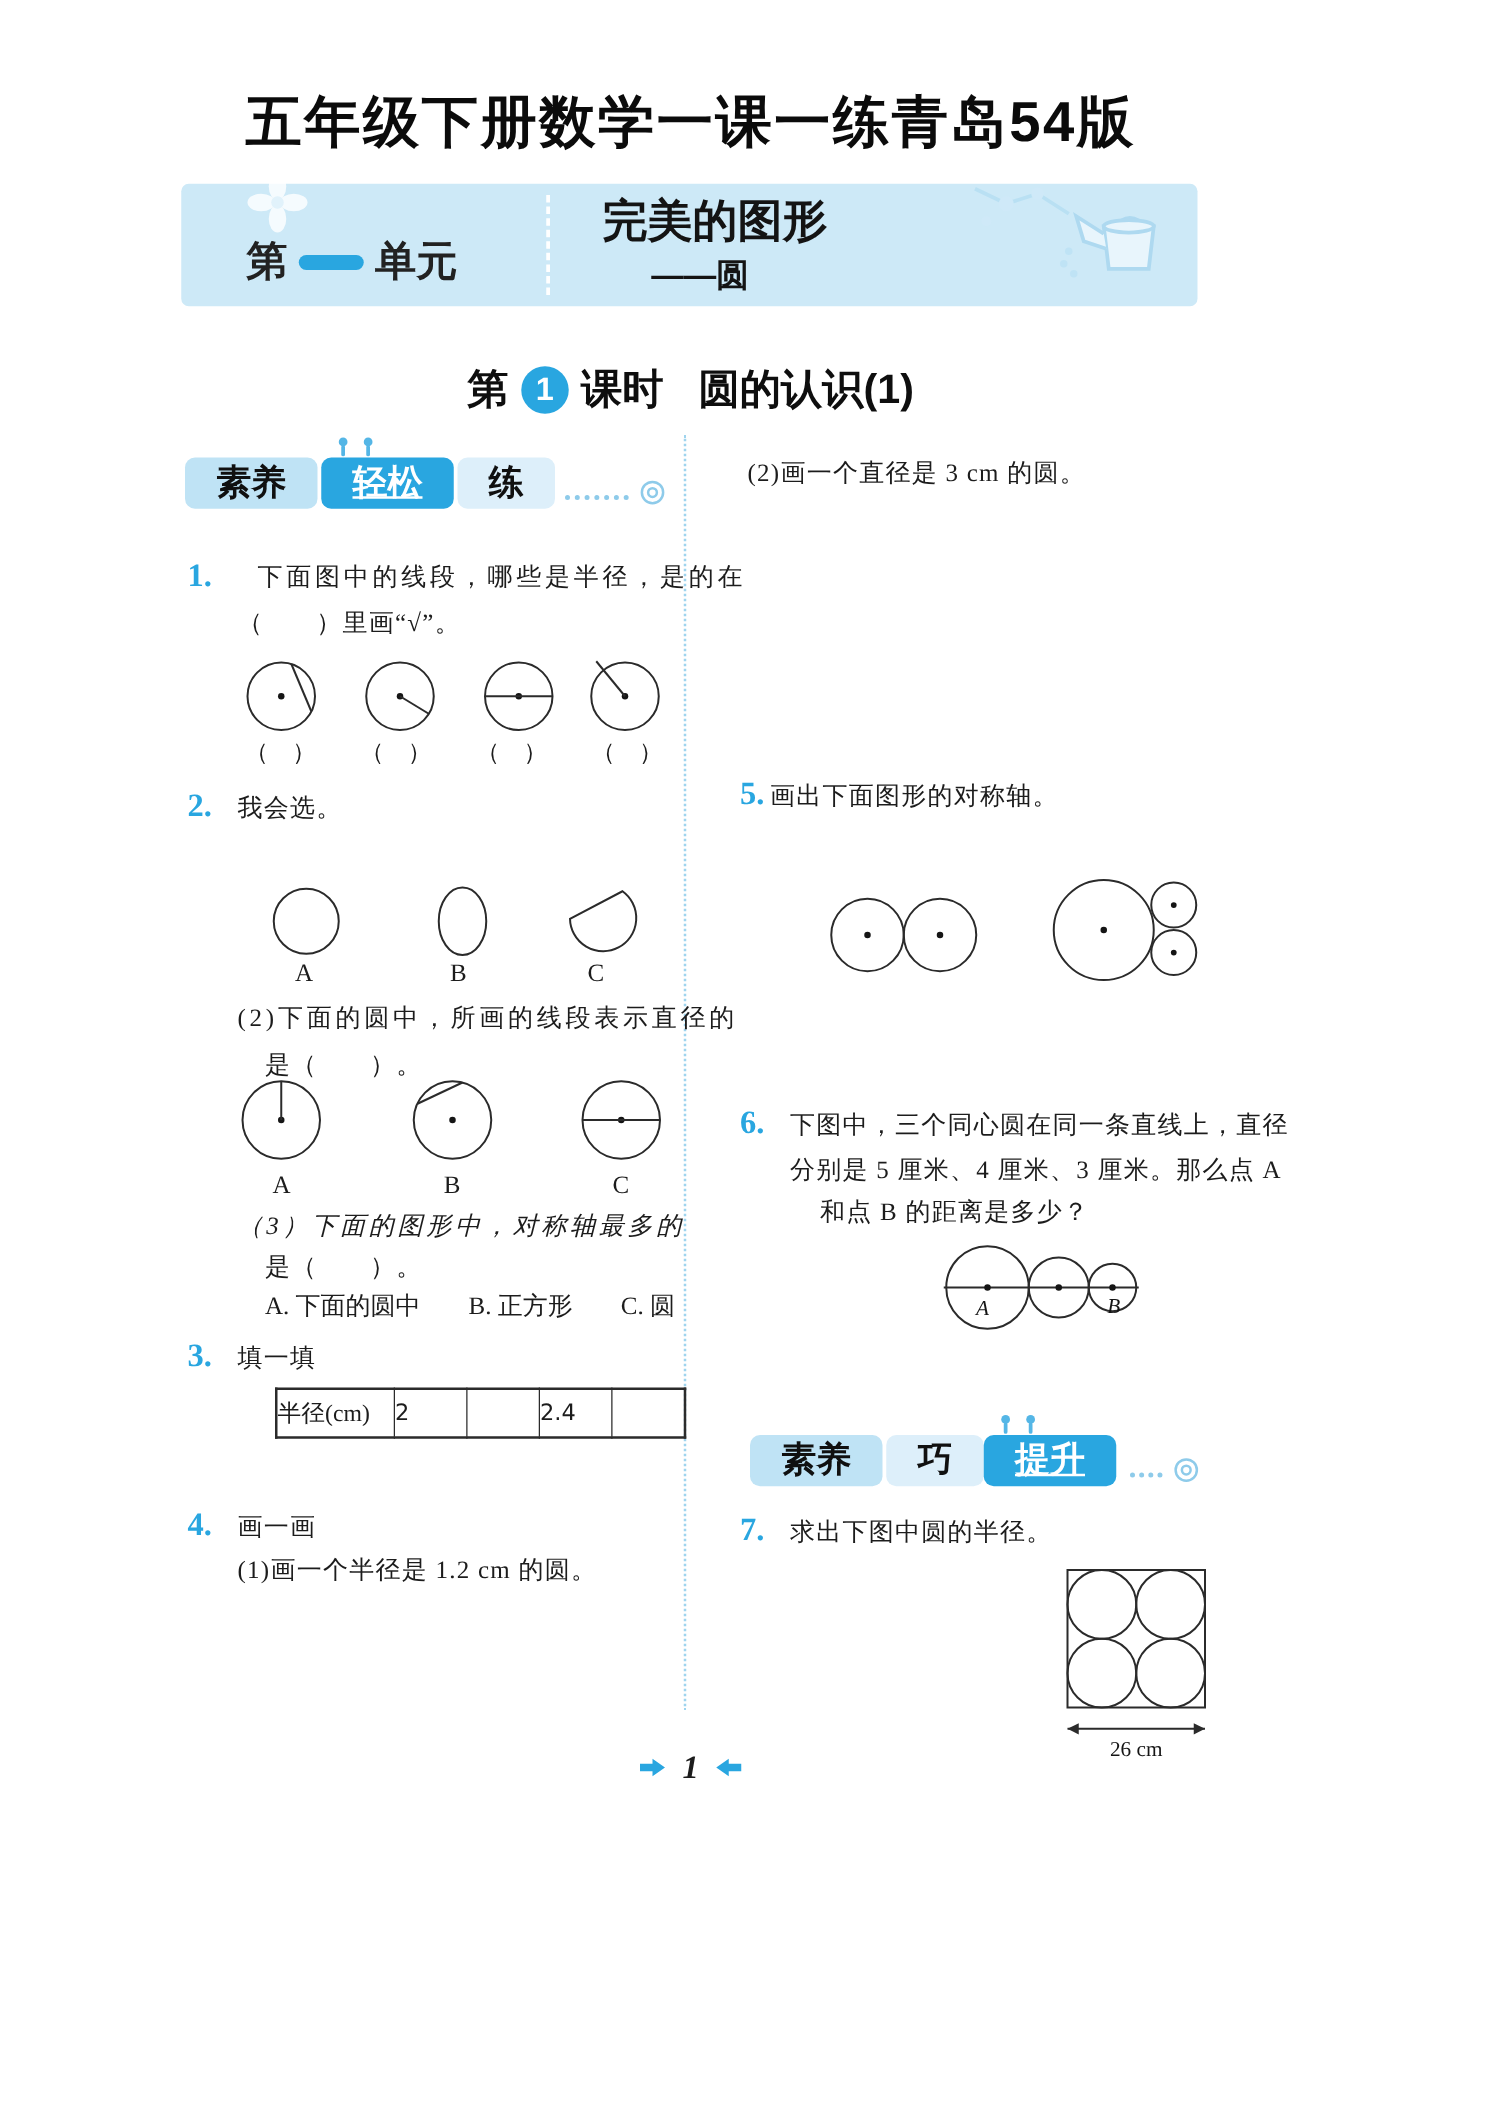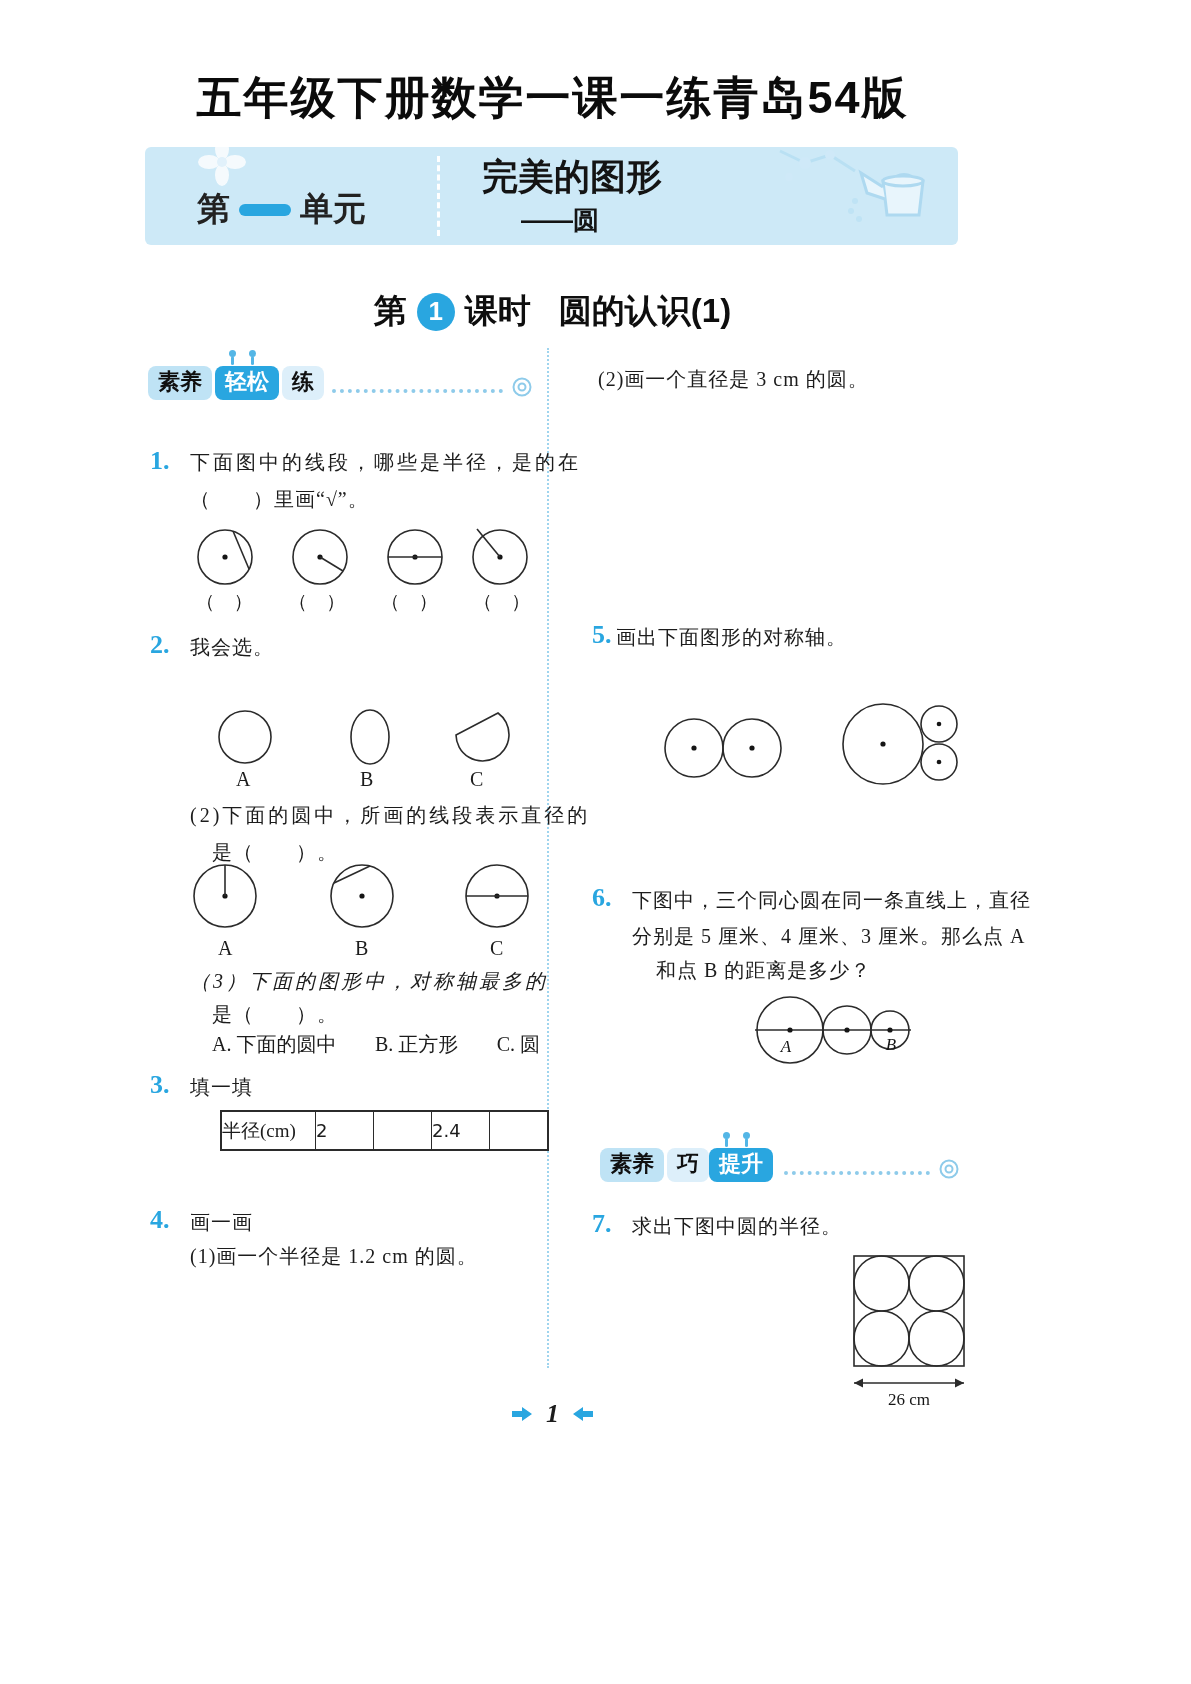--- a/index.html
+++ b/index.html
@@ -35,24 +35,24 @@
           align-items:center;gap:10px;font-family:"Liberation Sans","DejaVu Sans",sans-serif;
           font-weight:bold;font-size:33px;color:#0e0e0e;}
   .lesson-num{display:inline-flex;width:38px;height:38px;border-radius:50%;background:var(--accent);
               color:#fff;font-size:26px;align-items:center;justify-content:center;}
   .lesson-name{margin-left:18px;}
 
   .col-divider{position:absolute;left:547px;top:348px;height:1020px;border-left:2px dotted #9fd4ee;}
 
   
   .badge{position:absolute;display:flex;align-items:flex-end;}
-  .chip{font-family:"Liberation Sans","DejaVu Sans",sans-serif;font-weight:bold;font-size:22px;
-        line-height:1.25;padding:2px 10px 4px;border-radius:8px;white-space:nowrap;}
+  .chip{font-family:"Liberation Sans","DejaVu Sans",sans-serif;font-weight:bold;font-size:28px;
+        line-height:1.25;padding:2px 25px 4px;border-radius:8px;white-space:nowrap;}
   .chip.light{background:var(--chip-light);color:#101010;margin-right:3px;}
-  .chip.dark{background:var(--accent);color:#fff;position:relative;margin-right:3px;}
+  .chip.dark{background:var(--accent);color:#fff;position:relative;margin-right:3px;text-decoration:underline;}
   .chip.pale{background:#ddeffa;color:#101010;}
   .ant{position:absolute;top:-10px;width:3px;height:9px;background:#54b6e6;border-radius:2px;}
   .ant::after{content:"";position:absolute;top:-6px;left:-2px;width:7px;height:7px;border-radius:50%;background:#54b6e6;}
   .ant.a1{left:16px;}.ant.a2{left:36px;}
   .dotline{flex:1;height:0;border-bottom:4px dotted var(--dotted);margin:0 8px 7px 8px;}
 
   .qnum{position:absolute;font-weight:bold;font-size:26px;color:var(--accent);}
   .qtext{position:absolute;font-size:20px;letter-spacing:1px;white-space:nowrap;line-height:1.3;}
   .wide{letter-spacing:3px;}
 
@@ -137,21 +137,21 @@
     <span class="chip dark"><i class="ant a1"></i><i class="ant a2"></i><span>轻松</span></span>
     <span class="chip pale">练</span>
     <span class="dotline"></span>
     <svg width="22" height="22" viewBox="0 0 22 22" style="margin-bottom:2px;">
       <circle cx="11" cy="11" r="8.5" fill="none" stroke="#8ecbea" stroke-width="2"></circle>
       <circle cx="11" cy="11" r="3.5" fill="none" stroke="#8ecbea" stroke-width="2"></circle>
     </svg>
   </div>
 
   <div class="qnum" style="left:150px;top:446px;">1.</div>
-  <div class="qtext wide" style="left:190px;top:449px;">下面图中的线段，哪些是半径，是的在</div>
+  <div class="qtext wide" style="left:206px;top:449px;">下面图中的线段，哪些是半径，是的在</div>
   <div class="qtext" style="left:190px;top:486px;">（　　）里画“√”。</div>
 
   <svg class="fig" style="left:178px;top:526px;" width="370" height="66" viewBox="0 0 370 66">
     <g>
       <circle cx="47" cy="31" r="27"></circle>
         <circle class="dot" cx="47" cy="31" r="2.6"></circle>
       <line x1="55" y1="5" x2="71" y2="43"></line>
     </g>
     <g>
       <circle cx="142" cy="31" r="27"></circle>

